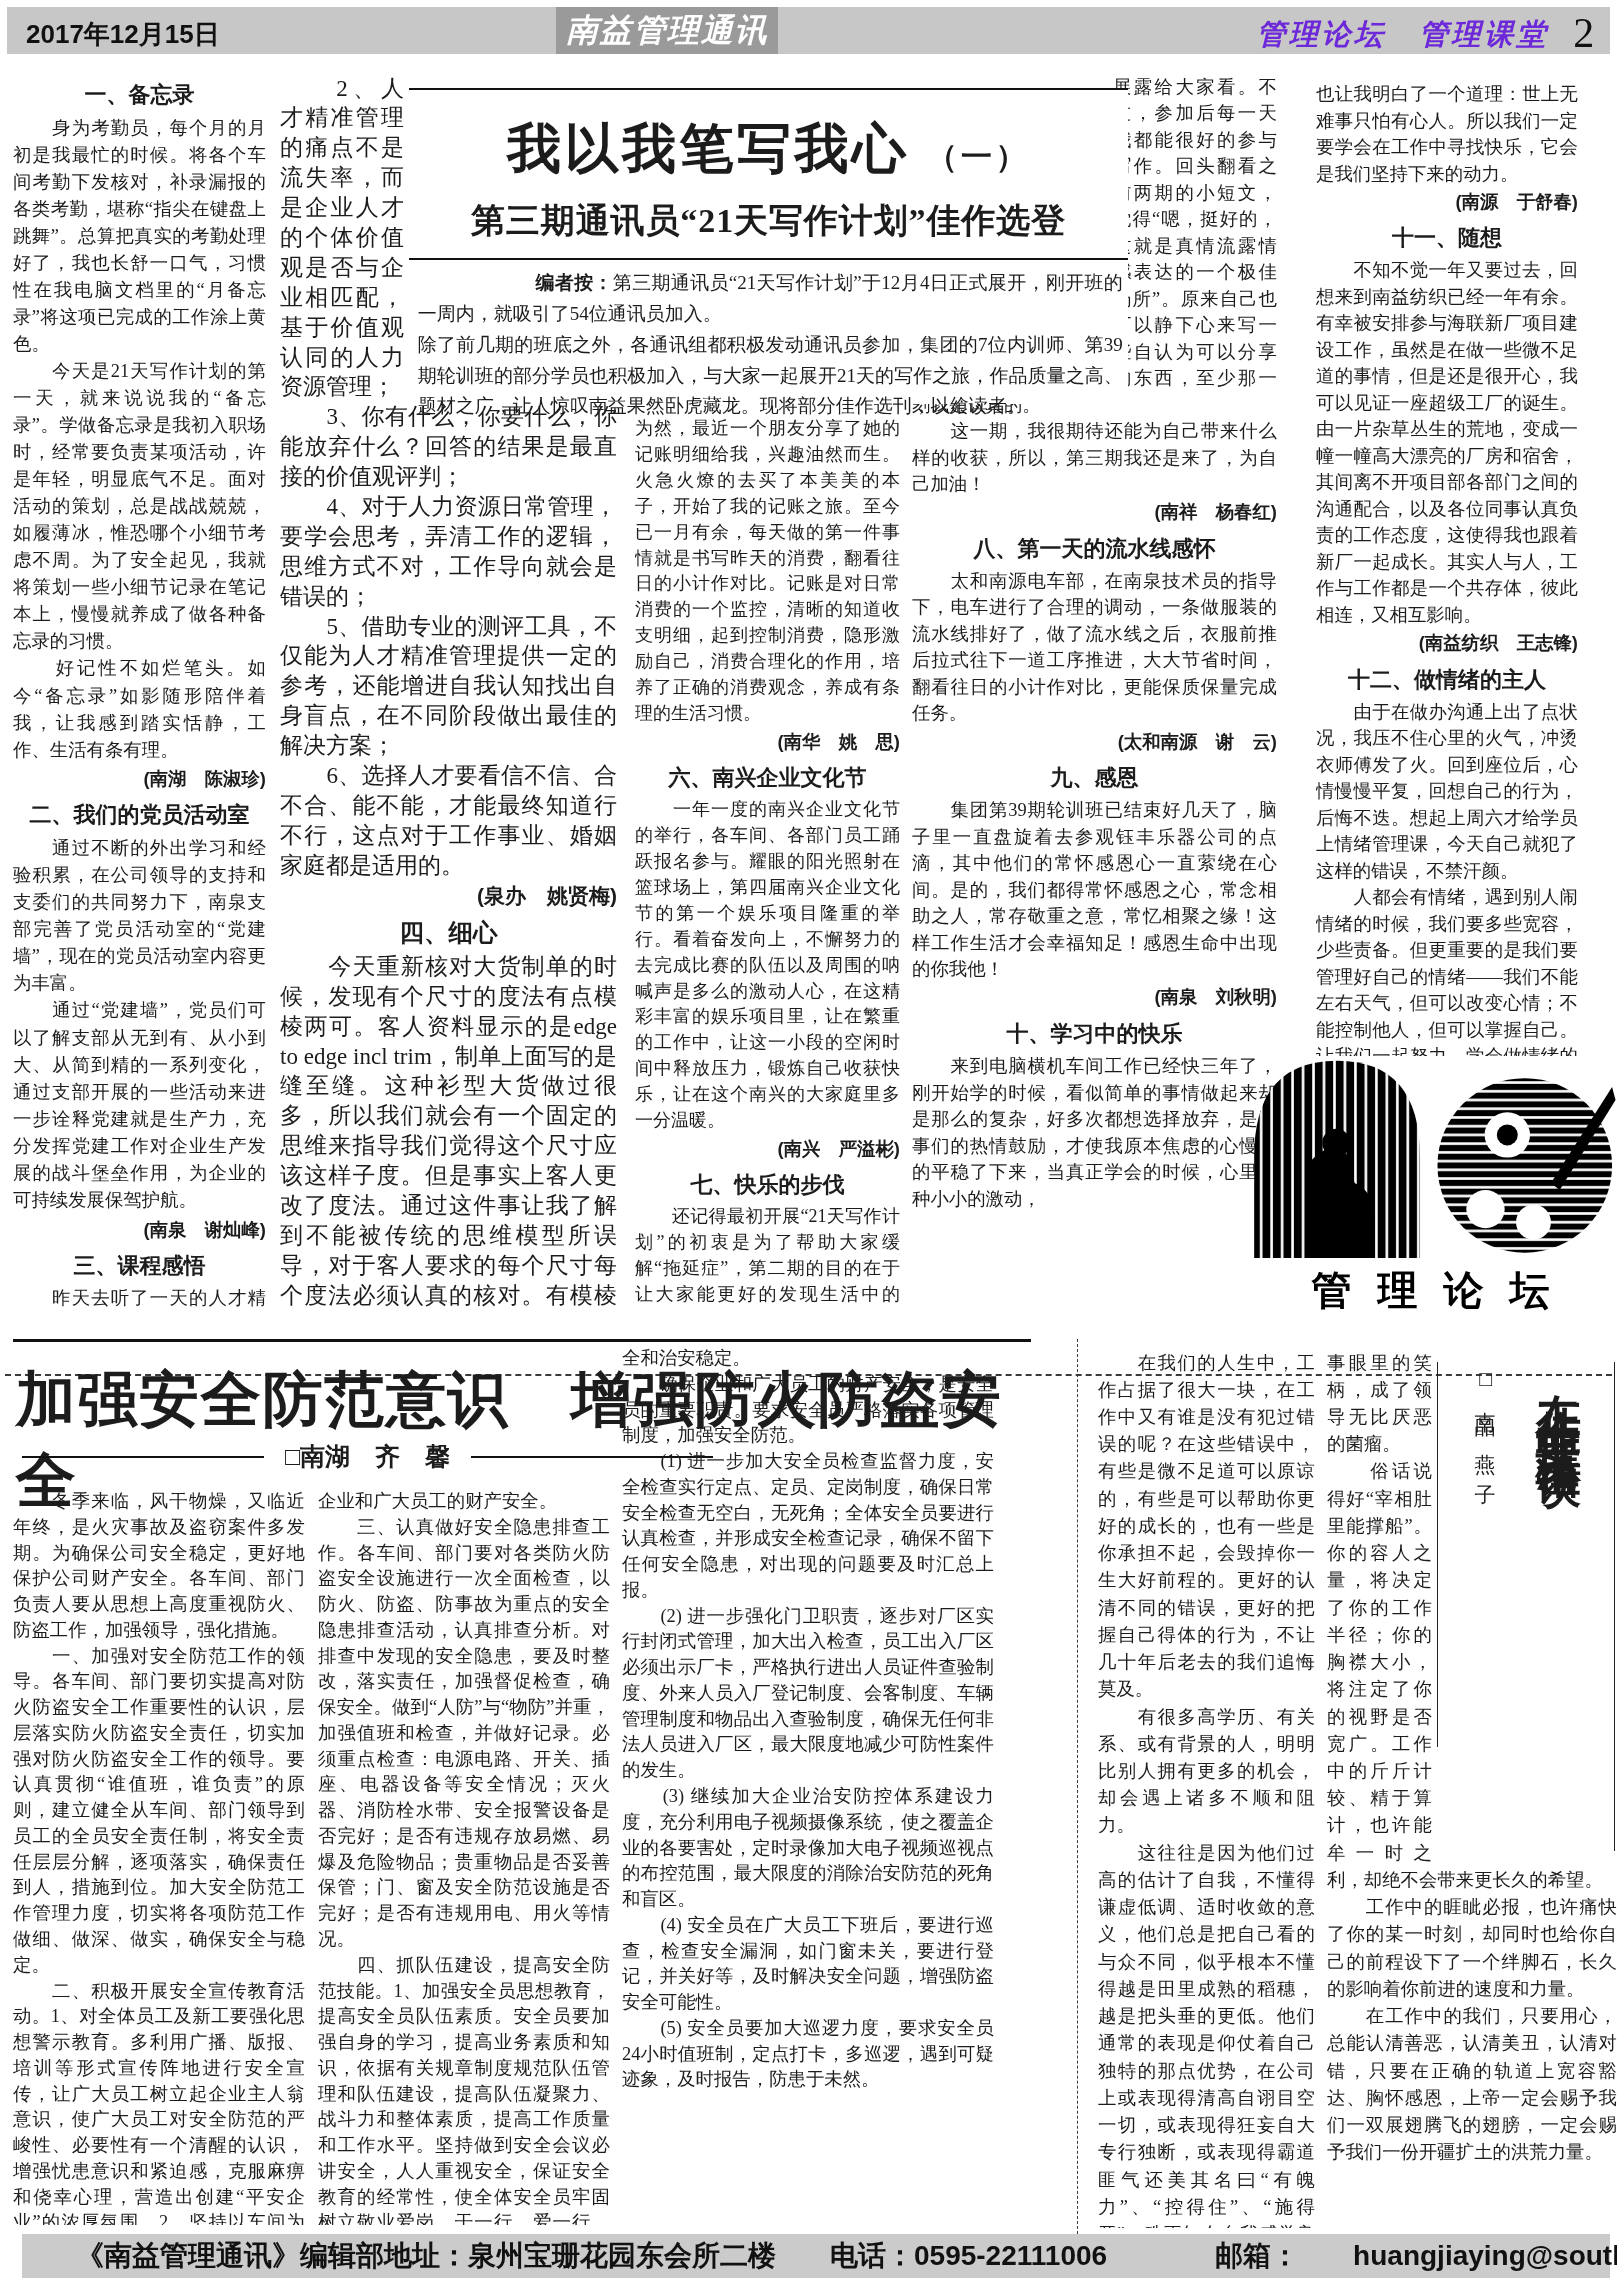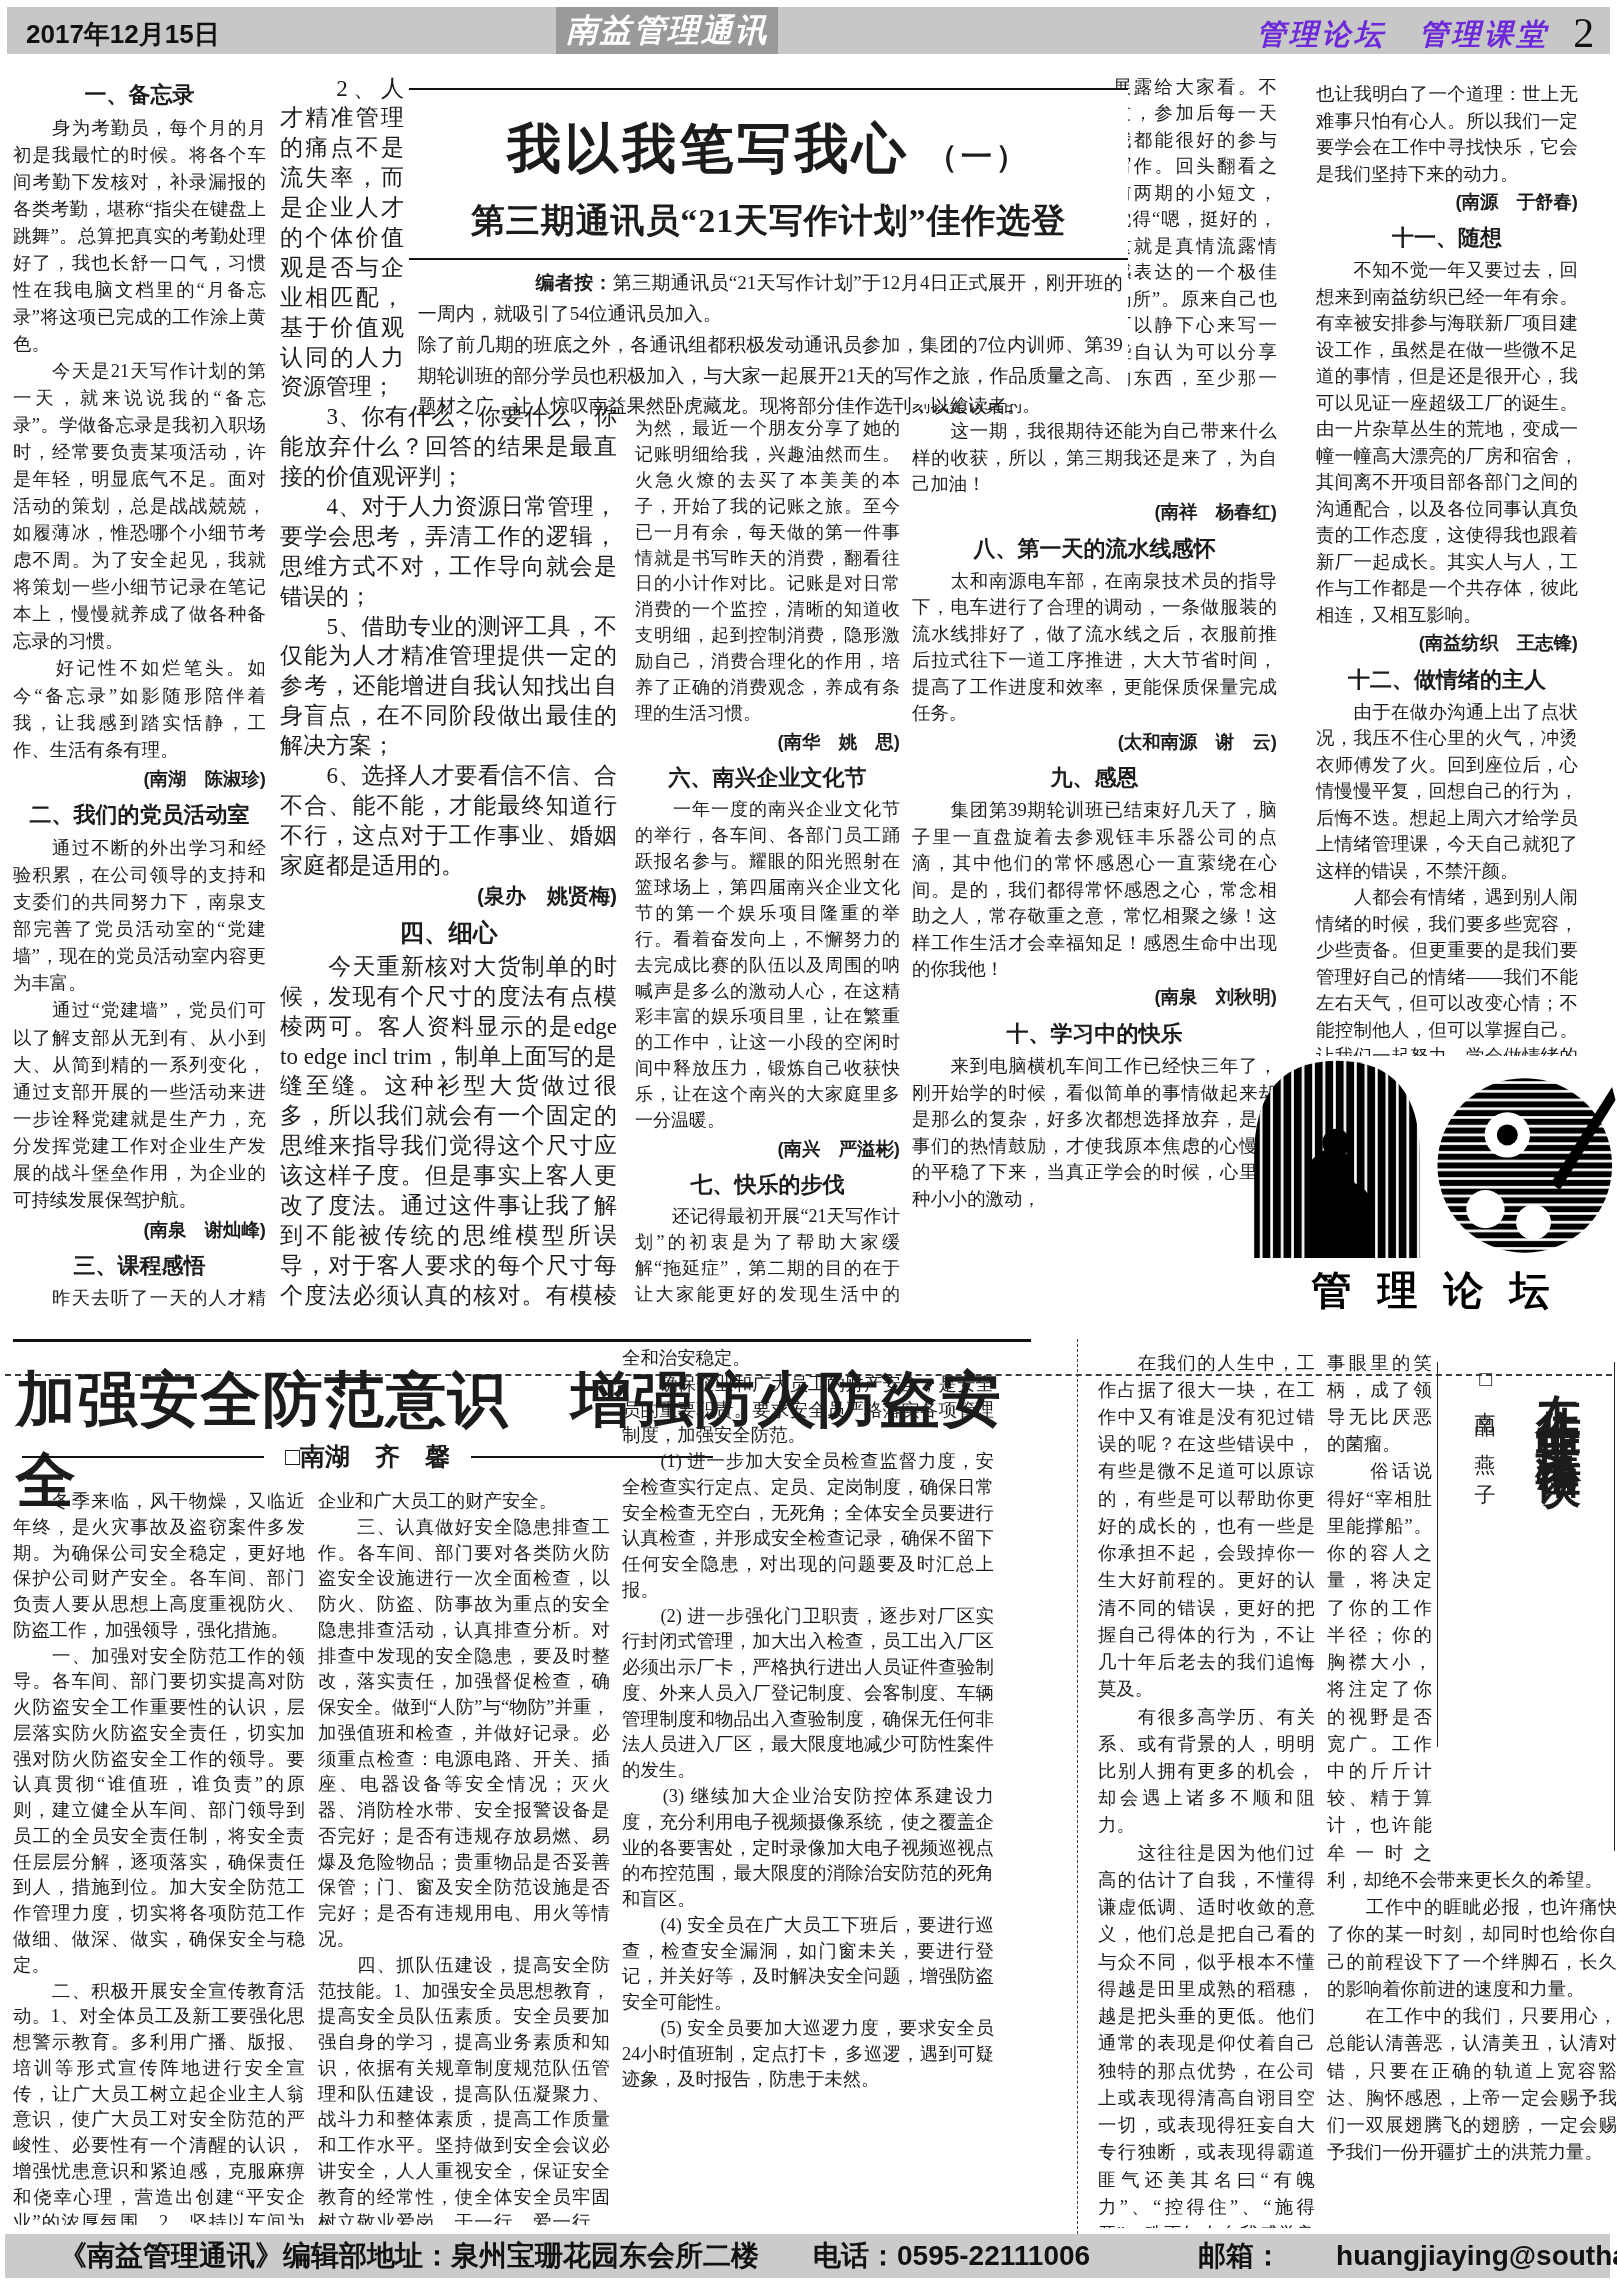--- a/index.html
+++ b/index.html
@@ -62,21 +62,21 @@
   .ecol1 { position: absolute; left: 1098px; top: 10.5px; width: 217px; height: 878px; overflow: hidden; font-size: 18.4px; line-height: 1.48; text-align: justify; }
   .ecol2 { position: absolute; left: 1327px; top: 10.5px; width: 290px; height: 878px; overflow: hidden; font-size: 18.4px; line-height: 1.48; text-align: justify; }
   .vblock { float: right; width: 185px; height: 516px; display: flex; justify-content: space-between; padding: 5.2px 1.7px 0 5.2px; }
   .vrule { width: 0; border-left: 1.7px solid #222; height: 385px; margin-top: 7px; }
   .vrule.tall { height: 489px; }
   .vby { writing-mode: vertical-rl; font-size: 21px; font-family: "Liberation Sans", sans-serif; letter-spacing: 5.2px; padding-top: 12.2px; }
   .vby .gap { display: inline-block; height: 31px; }
   .vtitle { writing-mode: vertical-rl; font-weight: bold; font-size: 45px; letter-spacing: 8.7px; line-height: 1.1; padding-top: 3.5px; }
 
   
-  .ftr { position: absolute; top: 2234px; left: 5px; right: 7px; height: 44px; background: #cbcbcb; display: flex; align-items: center; font-family: "Liberation Sans", sans-serif; font-weight: bold; font-size: 28px; color: #111; justify-content: space-between; }
+  .ftr { position: absolute; top: 2234px; left: 22px; right: 7px; height: 44px; background: #cbcbcb; display: flex; align-items: center; font-family: "Liberation Sans", sans-serif; font-weight: bold; font-size: 28px; color: #111; justify-content: space-between; }
   .ftr span { margin-left: 54px; white-space: nowrap; }
   .ftr .email-val { font-family: "Liberation Sans", sans-serif; }
 </style>
 </head>
 <body>
 
 <div class="page">
 
   <div class="hdr">
     <div class="hdr-date">2017年12月15日</div>
@@ -124,21 +124,21 @@
       <div class="atitle">七、快乐的步伐</div>
       <div class="body-text">　　还记得最初开展“21天写作计划”的初衷是为了帮助大家缓解“拖延症”，第二期的目的在于让大家能更好的发现生活中的美。其实刚开始的每一期我都不太情愿加入，不想把自己的情感</div>
     </div>
 
     <div class="col colD">
       <div class="spacerL"></div>
       <div class="body-text">展露给大家看。不过，参加后每一天我都能很好的参与写作。回头翻看之前两期的小短文，觉得“嗯，挺好的，这就是真情流露情感表达的一个极佳场所”。原来自己也可以静下心来写一些自认为可以分享的东西，至少那一刻我是认真的。
 　　这一期，我很期待还能为自己带来什么样的收获，所以，第三期我还是来了，为自己加油！</div>
       <div class="sig">(南祥　杨春红)</div>
       <div class="atitle">八、第一天的流水线感怀</div>
-      <div class="body-text">　　太和南源电车部，在南泉技术员的指导下，电车进行了合理的调动，一条做服装的流水线排好了，做了流水线之后，衣服前推后拉式往下一道工序推进，大大节省时间，提高了工作进度和效率，更能保质保量完成任务。</div>
+      <div class="body-text">　　太和南源电车部，在南泉技术员的指导下，电车进行了合理的调动，一条做服装的流水线排好了，做了流水线之后，衣服前推后拉式往下一道工序推进，大大节省时间，翻看往日的小计作对比，更能保质保量完成任务。</div>
       <div class="sig">(太和南源　谢　云)</div>
       <div class="atitle">九、感恩</div>
       <div class="body-text">　　集团第39期轮训班已结束好几天了，脑子里一直盘旋着去参观钰丰乐器公司的点滴，其中他们的常怀感恩心一直萦绕在心间。是的，我们都得常怀感恩之心，常念相助之人，常存敬重之意，常忆相聚之缘！这样工作生活才会幸福知足！感恩生命中出现的你我他！</div>
       <div class="sig">(南泉　刘秋明)</div>
       <div class="atitle">十、学习中的快乐</div>
       <div class="body-text">　　来到电脑横机车间工作已经快三年了，刚开始学的时候，看似简单的事情做起来却是那么的复杂，好多次都想选择放弃，是同事们的热情鼓励，才使我原本焦虑的心慢慢的平稳了下来，当真正学会的时候，心里有种小小的激动，</div>
     </div>
 
     <div class="col colF">
       <div class="body-text">也让我明白了一个道理：世上无难事只怕有心人。所以我们一定要学会在工作中寻找快乐，它会是我们坚持下来的动力。</div>

